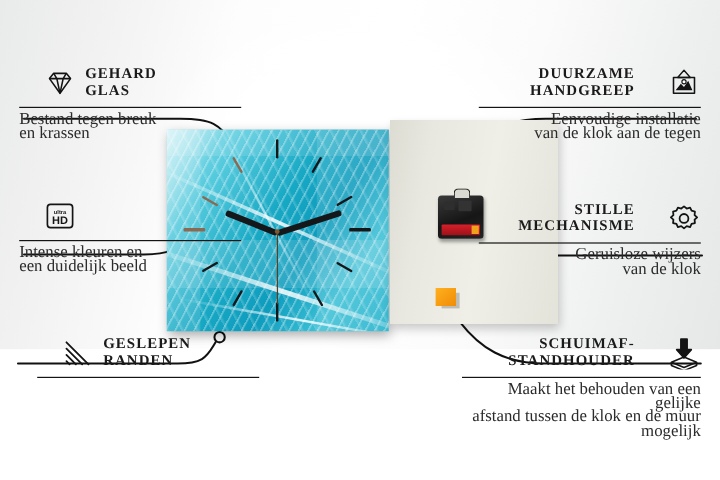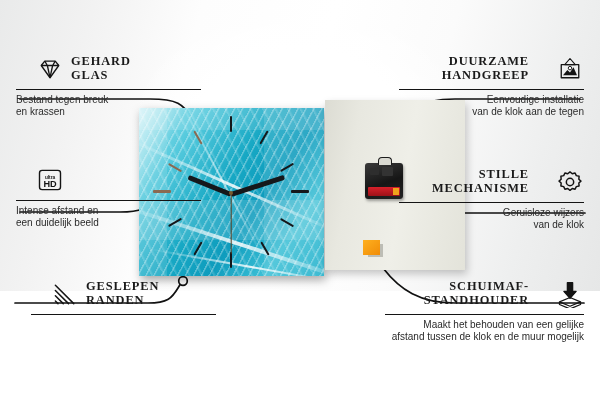--- a/index.html
+++ b/index.html
@@ -20,22 +20,22 @@
   .feature.right .head{flex-direction:row-reverse;justify-content:flex-start;}
   .ttl{
     font-family:"Liberation Serif", serif;
     font-weight:700;font-size:12.4px;line-height:13.6px;
     letter-spacing:.9px;color:#1a1a1a;text-transform:uppercase;
     white-space:pre-line;
   }
   .feature.right .ttl{text-align:right;}
   .rule{height:1.4px;background:#141414;margin-top:3px;width:100%;}
   .desc{
-    font-family:Liberation Sans, sans-serif;
-    font-size:10px;line-height:11.4px;color:#2b2b2b;margin-top:4px;
+    font-family:Liberation Serif, serif;
+    font-size:14px;line-height:11.4px;color:#2b2b2b;margin-top:4px;
     white-space:pre-line;
   }
   .feature.right .desc{text-align:right;}
   .ico{width:28px;height:28px;flex:0 0 28px;display:block;margin-left:20px;}
 
   
   #wires{position:absolute;left:0;top:0;width:600px;height:400px;}
 
   
   .prod{position:absolute;}
@@ -161,21 +161,21 @@
     <div class="head">
       <span class="ico">
         <svg viewBox="0 0 32 32" width="28" height="28">
           <rect x="4" y="5" width="24" height="22" rx="3" fill="none" stroke="#141414" stroke-width="1.6"></rect>
           <text x="16" y="14.5" font-family="Liberation Sans, sans-serif" font-size="5.4" font-weight="bold" fill="#141414" text-anchor="middle">ultra</text>
           <text x="16" y="24" font-family="Liberation Sans, sans-serif" font-size="10.5" font-weight="bold" fill="#141414" text-anchor="middle">HD</text>
         </svg>
       </span>
     </div>
     <div class="rule"></div>
-    <div class="desc">Intense afstand en
+    <div class="desc">Intense kleuren en
 een duidelijk beeld</div>
   </div>
 
   <div class="feature left" style="left:31px;top:277px;">
     <div class="head">
       <span class="ico">
         <svg viewBox="0 0 32 32" width="28" height="28" stroke="#141414" stroke-width="1.7" stroke-linecap="round">
           <path d="M5 6 L26 27"></path>
             <path d="M5 12 L20 27"></path>
             <path d="M5 18 L14 27"></path>

